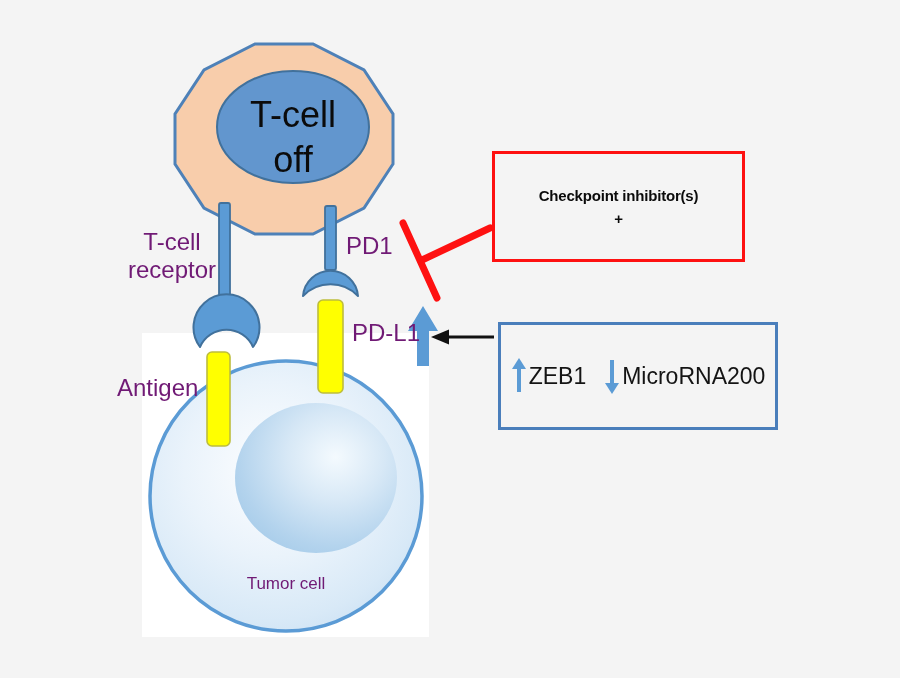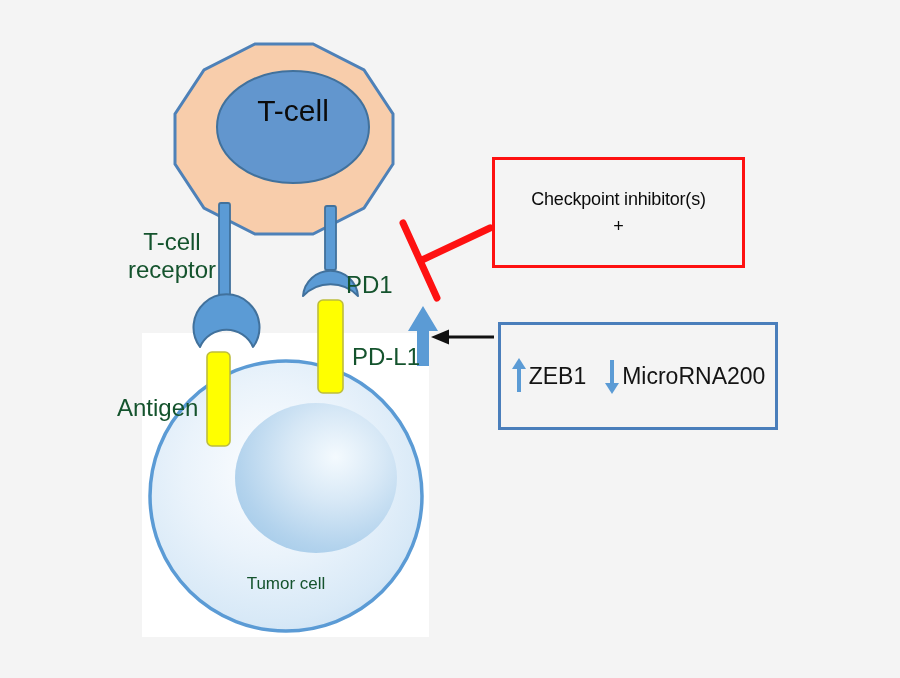--- a/index.html
+++ b/index.html
@@ -9,40 +9,40 @@
   }
   .stage{
     position:relative;
     width:900px;height:678px;
     background:#f4f4f4;
     overflow:hidden;
   }
   .stage svg.layer{position:absolute;left:0;top:0;}
   .lbl{
     position:absolute;
-    color:#14532d;
+    color:#701a75;
     font-size:24px;
     line-height:1.18;
     white-space:nowrap;
   }
   .lbl.center{text-align:center;white-space:normal;}
   .tcell-state{
     position:absolute;
     left:213px;top:92px;width:160px;
     text-align:center;
-    font-size:30px;line-height:1.25;color:#0b0b0b;
+    font-size:36px;line-height:1.25;color:#0b0b0b;
   }
   .redbox{
     position:absolute;
-    left:492px;top:157px;width:253px;height:111px;
+    left:492px;top:151px;width:253px;height:111px;
     border:3px solid #fe1111;
     box-sizing:border-box;
     display:flex;flex-direction:column;justify-content:center;align-items:center;
     gap:6px;
-    font-weight:normal;font-size:18px;color:#0b0b0b;
+    font-weight:bold;font-size:15px;color:#0b0b0b;
     text-align:center;letter-spacing:-0.2px;
   }
   .bluebox{
     position:absolute;
     left:498px;top:322px;width:280px;height:108px;
     border:3px solid #4a7ebb;
     box-sizing:border-box;
     display:flex;flex-direction:column;justify-content:center;align-items:center;
     gap:4px;
     font-size:23px;color:#141414;
@@ -100,26 +100,27 @@
     </g>
 
     <g>
       <line x1="494" y1="337" x2="444" y2="337" stroke="#111111" stroke-width="3.2"></line>
       <polygon points="431,337 449,329.5 449,344.5" fill="#111111"></polygon>
     </g>
   </svg>
 
   <div class="tcell-state">
     <div>T-cell</div>
+    <div>off</div>
   </div>
 
   <div class="lbl center" style="left:98px;top:228px;width:148px;">T-cell receptor</div>
-  <div class="lbl" style="left:346px;top:232px;margin-top:39px;">PD1</div>
-  <div class="lbl" style="left:352px;top:319px;margin-top:24px;">PD-L1</div>
-  <div class="lbl" style="left:117px;top:374px;margin-top:20px;">Antigen</div>
+  <div class="lbl" style="left:346px;top:232px;">PD1</div>
+  <div class="lbl" style="left:352px;top:319px;">PD-L1</div>
+  <div class="lbl" style="left:117px;top:374px;">Antigen</div>
   <div class="lbl center" style="left:180px;top:574px;width:212px;font-size:17px;">Tumor cell</div>
 
   <div class="redbox">
     <div>Checkpoint inhibitor(s)</div>
     <div>+</div>
   </div>
 
   <div class="bluebox">
     <div class="row1">
       <svg class="bb-arrow" width="16" height="36" viewBox="0 0 16 36">

